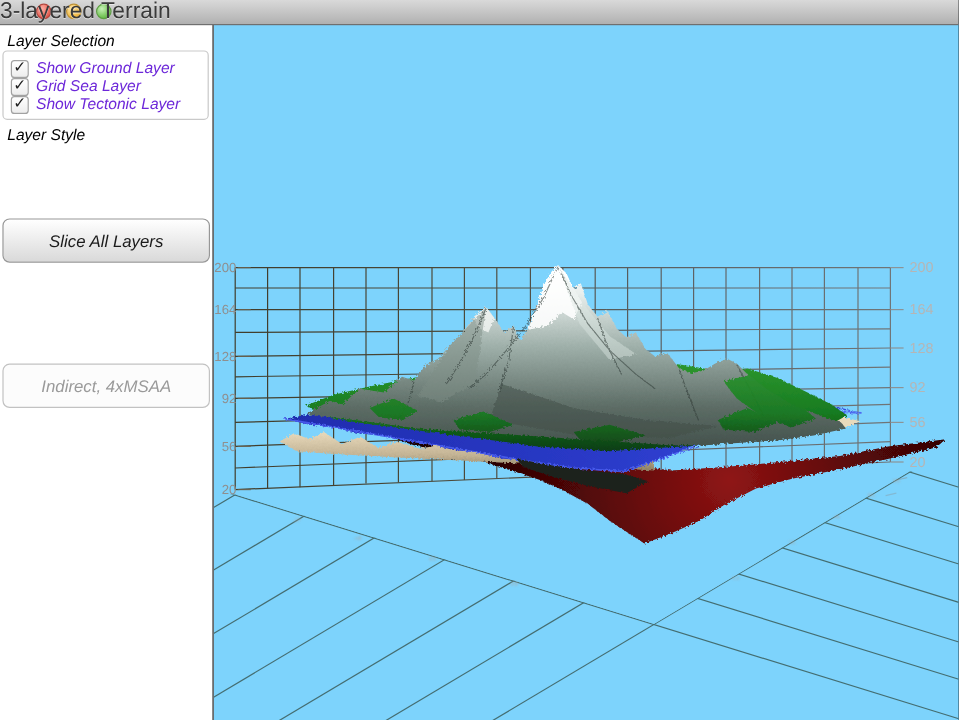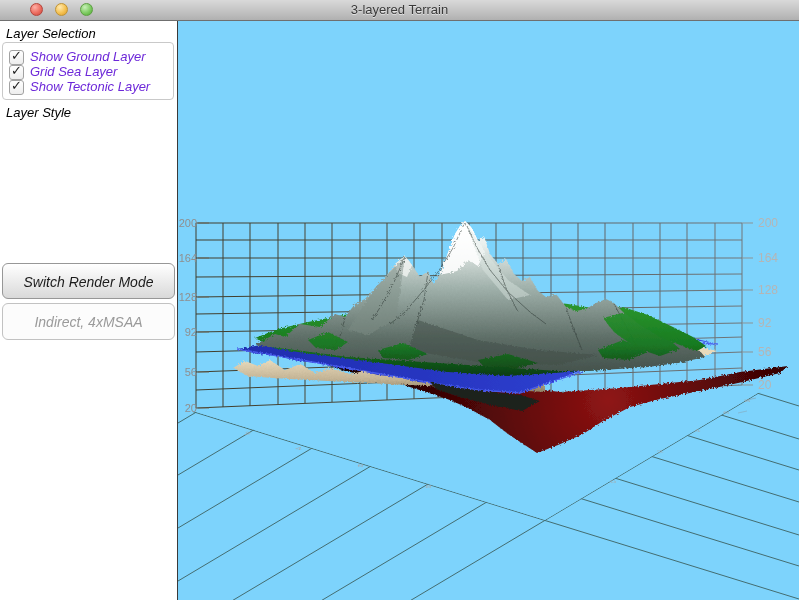--- a/index.html
+++ b/index.html
@@ -3,21 +3,21 @@
 <meta charset="utf-8">
 <style>
   html,body{margin:0;padding:0;background:#000;}
   body{width:799px;height:600px;position:relative;overflow:hidden;
        font-family:"Liberation Sans","DejaVu Sans",sans-serif;-webkit-font-smoothing:antialiased;}
   
   .titlebar{position:absolute;left:0;top:0;width:799px;height:20px;
     background:linear-gradient(#d9d9d9,#bdbdbd 70%,#b0b0b0);
     border-bottom:1px solid #6f6f6f;z-index:10;}
   .title{position:absolute;left:0;top:0;width:100%;height:20px;line-height:20px;
-    text-align:center;font-size:13px;color:#3a3a3a;text-shadow:0 1px 0 rgba(255,255,255,.55);}
+    text-align:left;font-size:19px;color:#3a3a3a;text-shadow:0 1px 0 rgba(255,255,255,.55);}
   .tl{position:absolute;top:3px;width:13px;height:13px;border-radius:50%;box-sizing:border-box;}
   .tl.red{left:30px;background:radial-gradient(circle at 35% 30%,#ffb0a6,#ec6d60 55%,#c94439);border:1px solid #b5453c;}
   .tl.yellow{left:55px;background:radial-gradient(circle at 35% 30%,#ffe9b0,#f5c151 55%,#d99a2b);border:1px solid #c09334;}
   .tl.green{left:80px;background:radial-gradient(circle at 35% 30%,#c8f0b8,#7ecb63 55%,#4da82e);border:1px solid #5d9e43;}
   
   .sidebar{position:absolute;left:0;top:20px;width:177px;height:580px;background:#fff;
     border-right:1px solid #3a3a3a;z-index:5;font-style:italic;}
   .sec-label{position:absolute;left:6px;font-size:13px;color:#000;}
   .groupbox{position:absolute;left:2px;width:170px;border:1px solid #c9c9c9;border-radius:4px;background:#fff;}
   .cbrow{position:absolute;left:6px;height:14px;}
@@ -64,21 +64,21 @@
       <span class="cbox">
           <span class="mark">✓</span>
         </span>
       <span class="cblabel">Show Tectonic Layer</span>
     </div>
   </div>
 
   <div class="sec-label" style="top:85px">Layer Style</div>
 
 
-  <div class="pushbtn" style="top:243px;height:36px;line-height:36px">Switch Render Mode</div>
+  <div class="pushbtn" style="top:162px;height:37px;line-height:37px">Slice All Layers</div>
   <div class="pushbtn disabled" style="top:283px;height:37px;line-height:37px">Indirect, 4xMSAA</div>
 </div>
 
 <div class="viewport">
 <svg width="621" height="580" viewBox="0 0 621 580">
   <defs>
     <linearGradient id="wallgrad" gradientUnits="userSpaceOnUse" x1="18" y1="0" x2="564" y2="0">
       <stop offset="0" stop-color="#3d3520"></stop>
           <stop offset="0.35" stop-color="#4a4330"></stop>
       <stop offset="0.62" stop-color="#585858"></stop>

